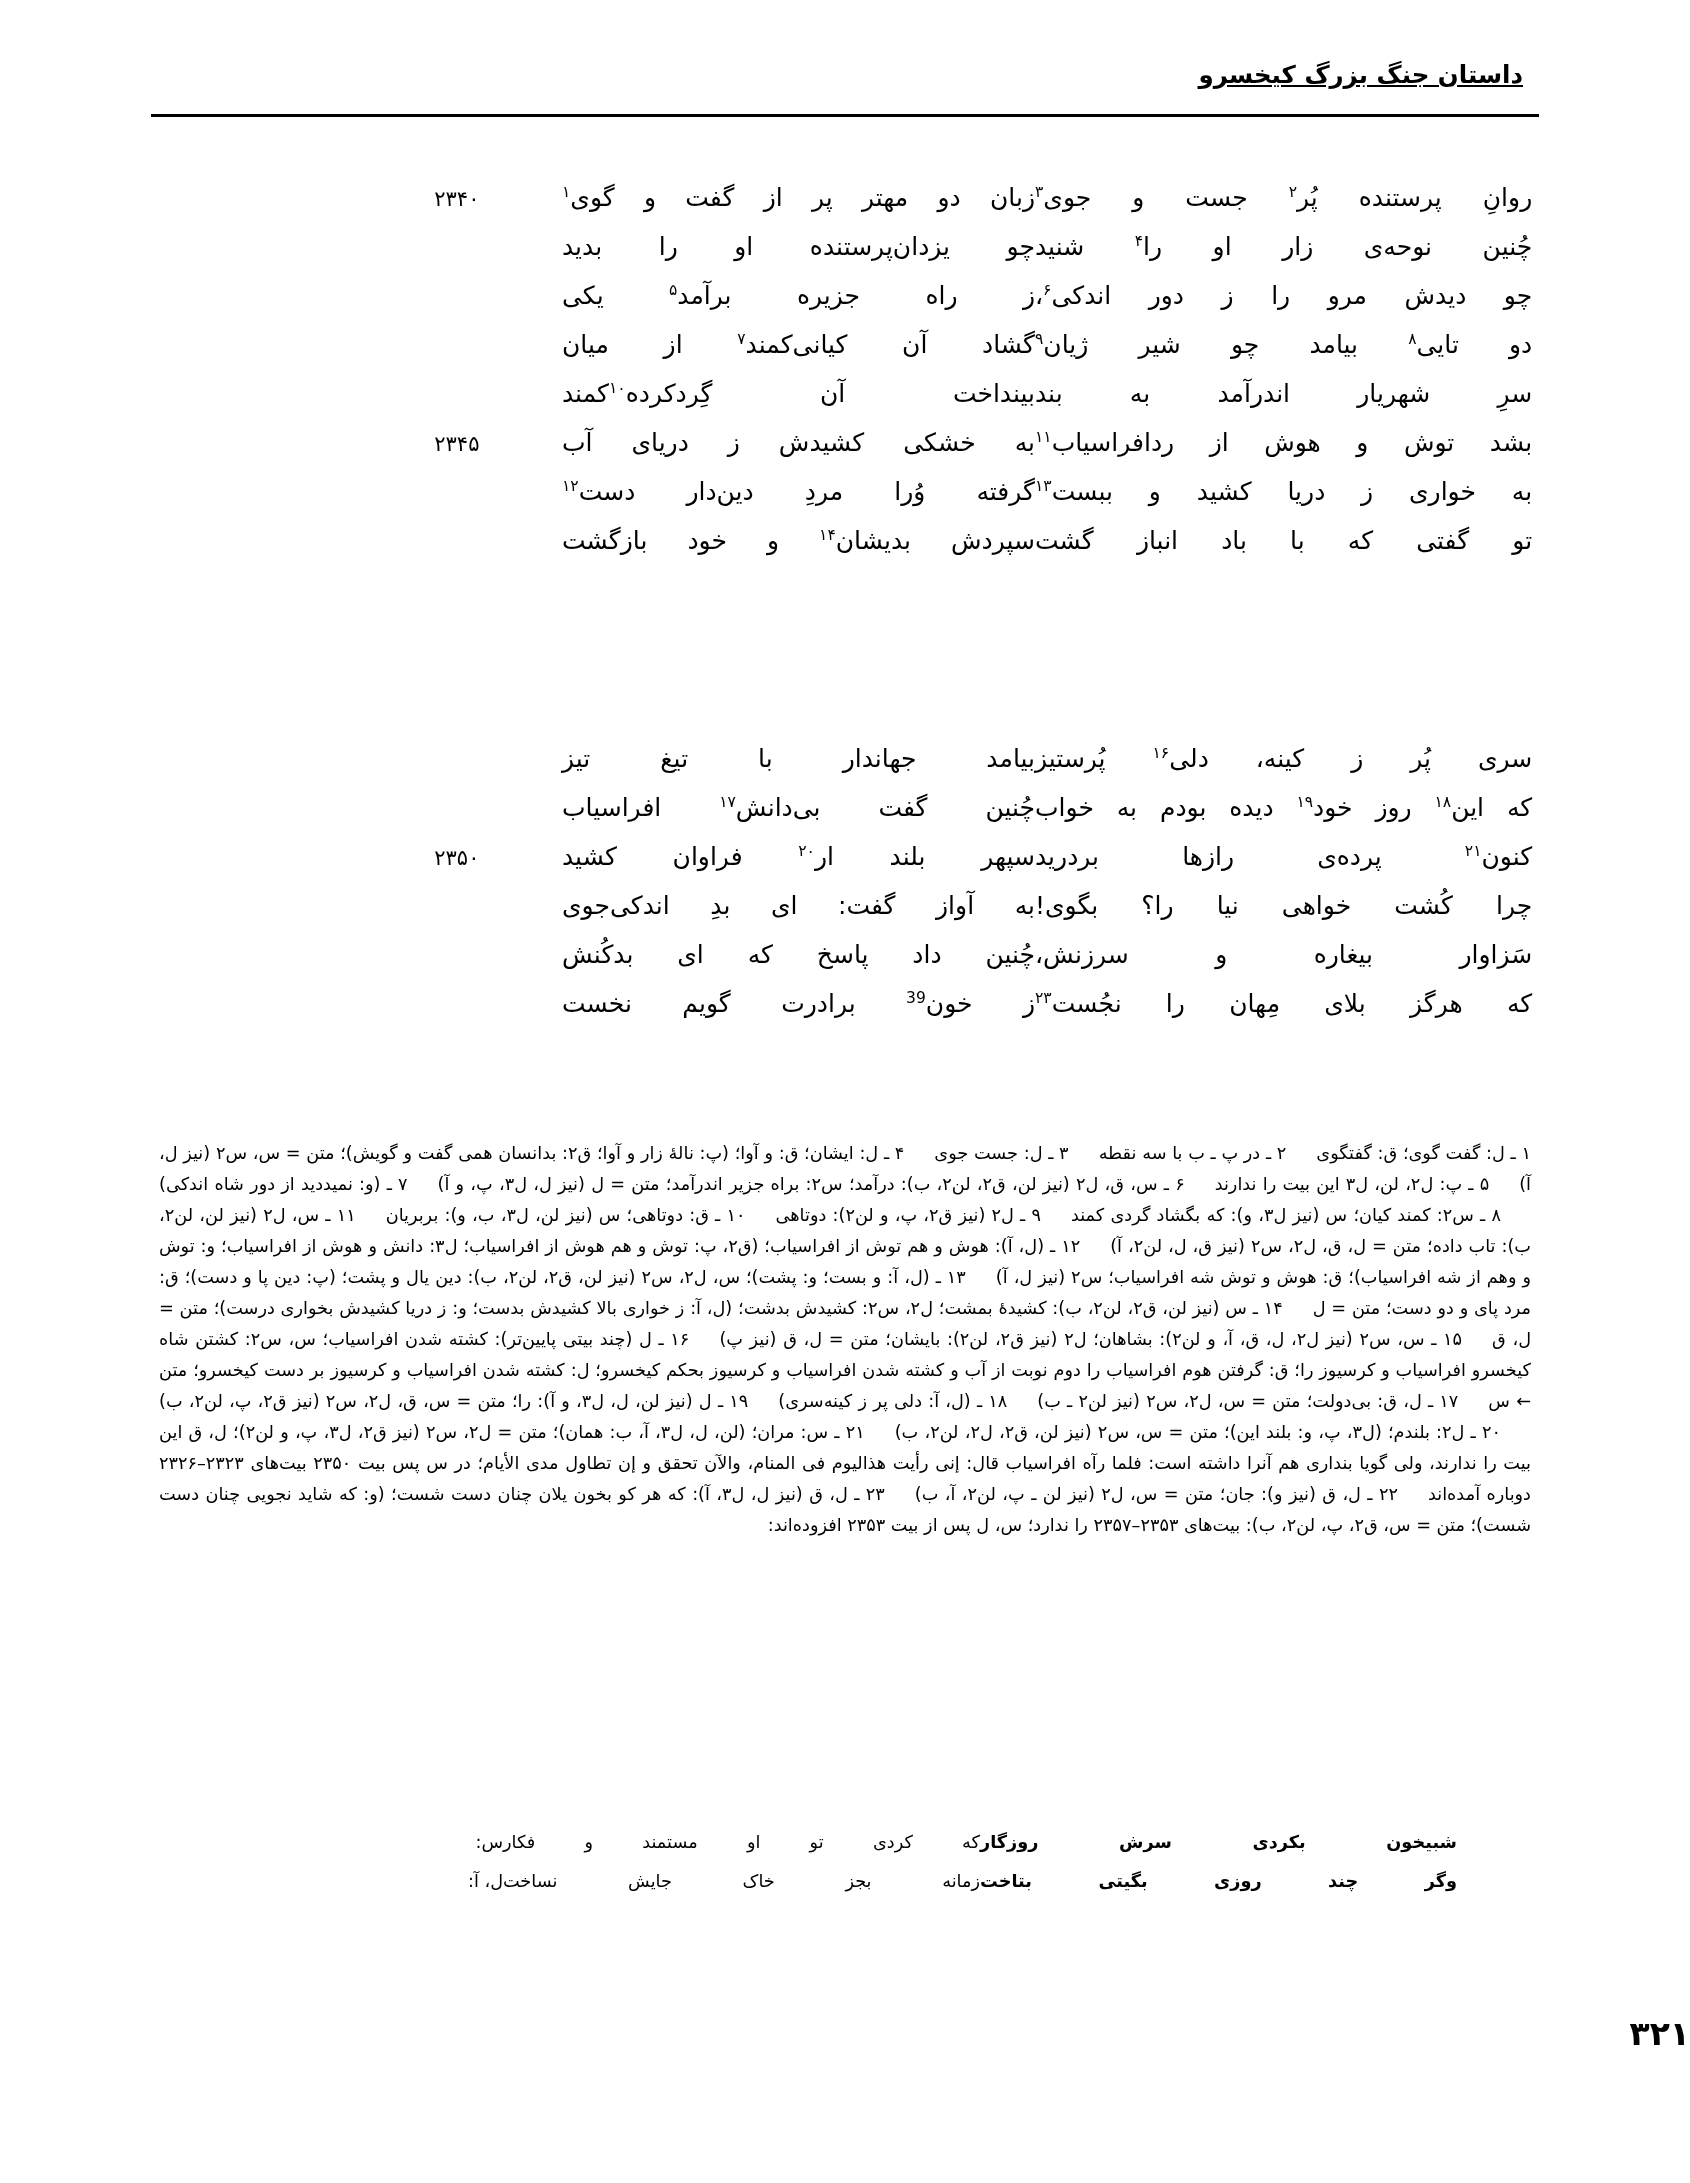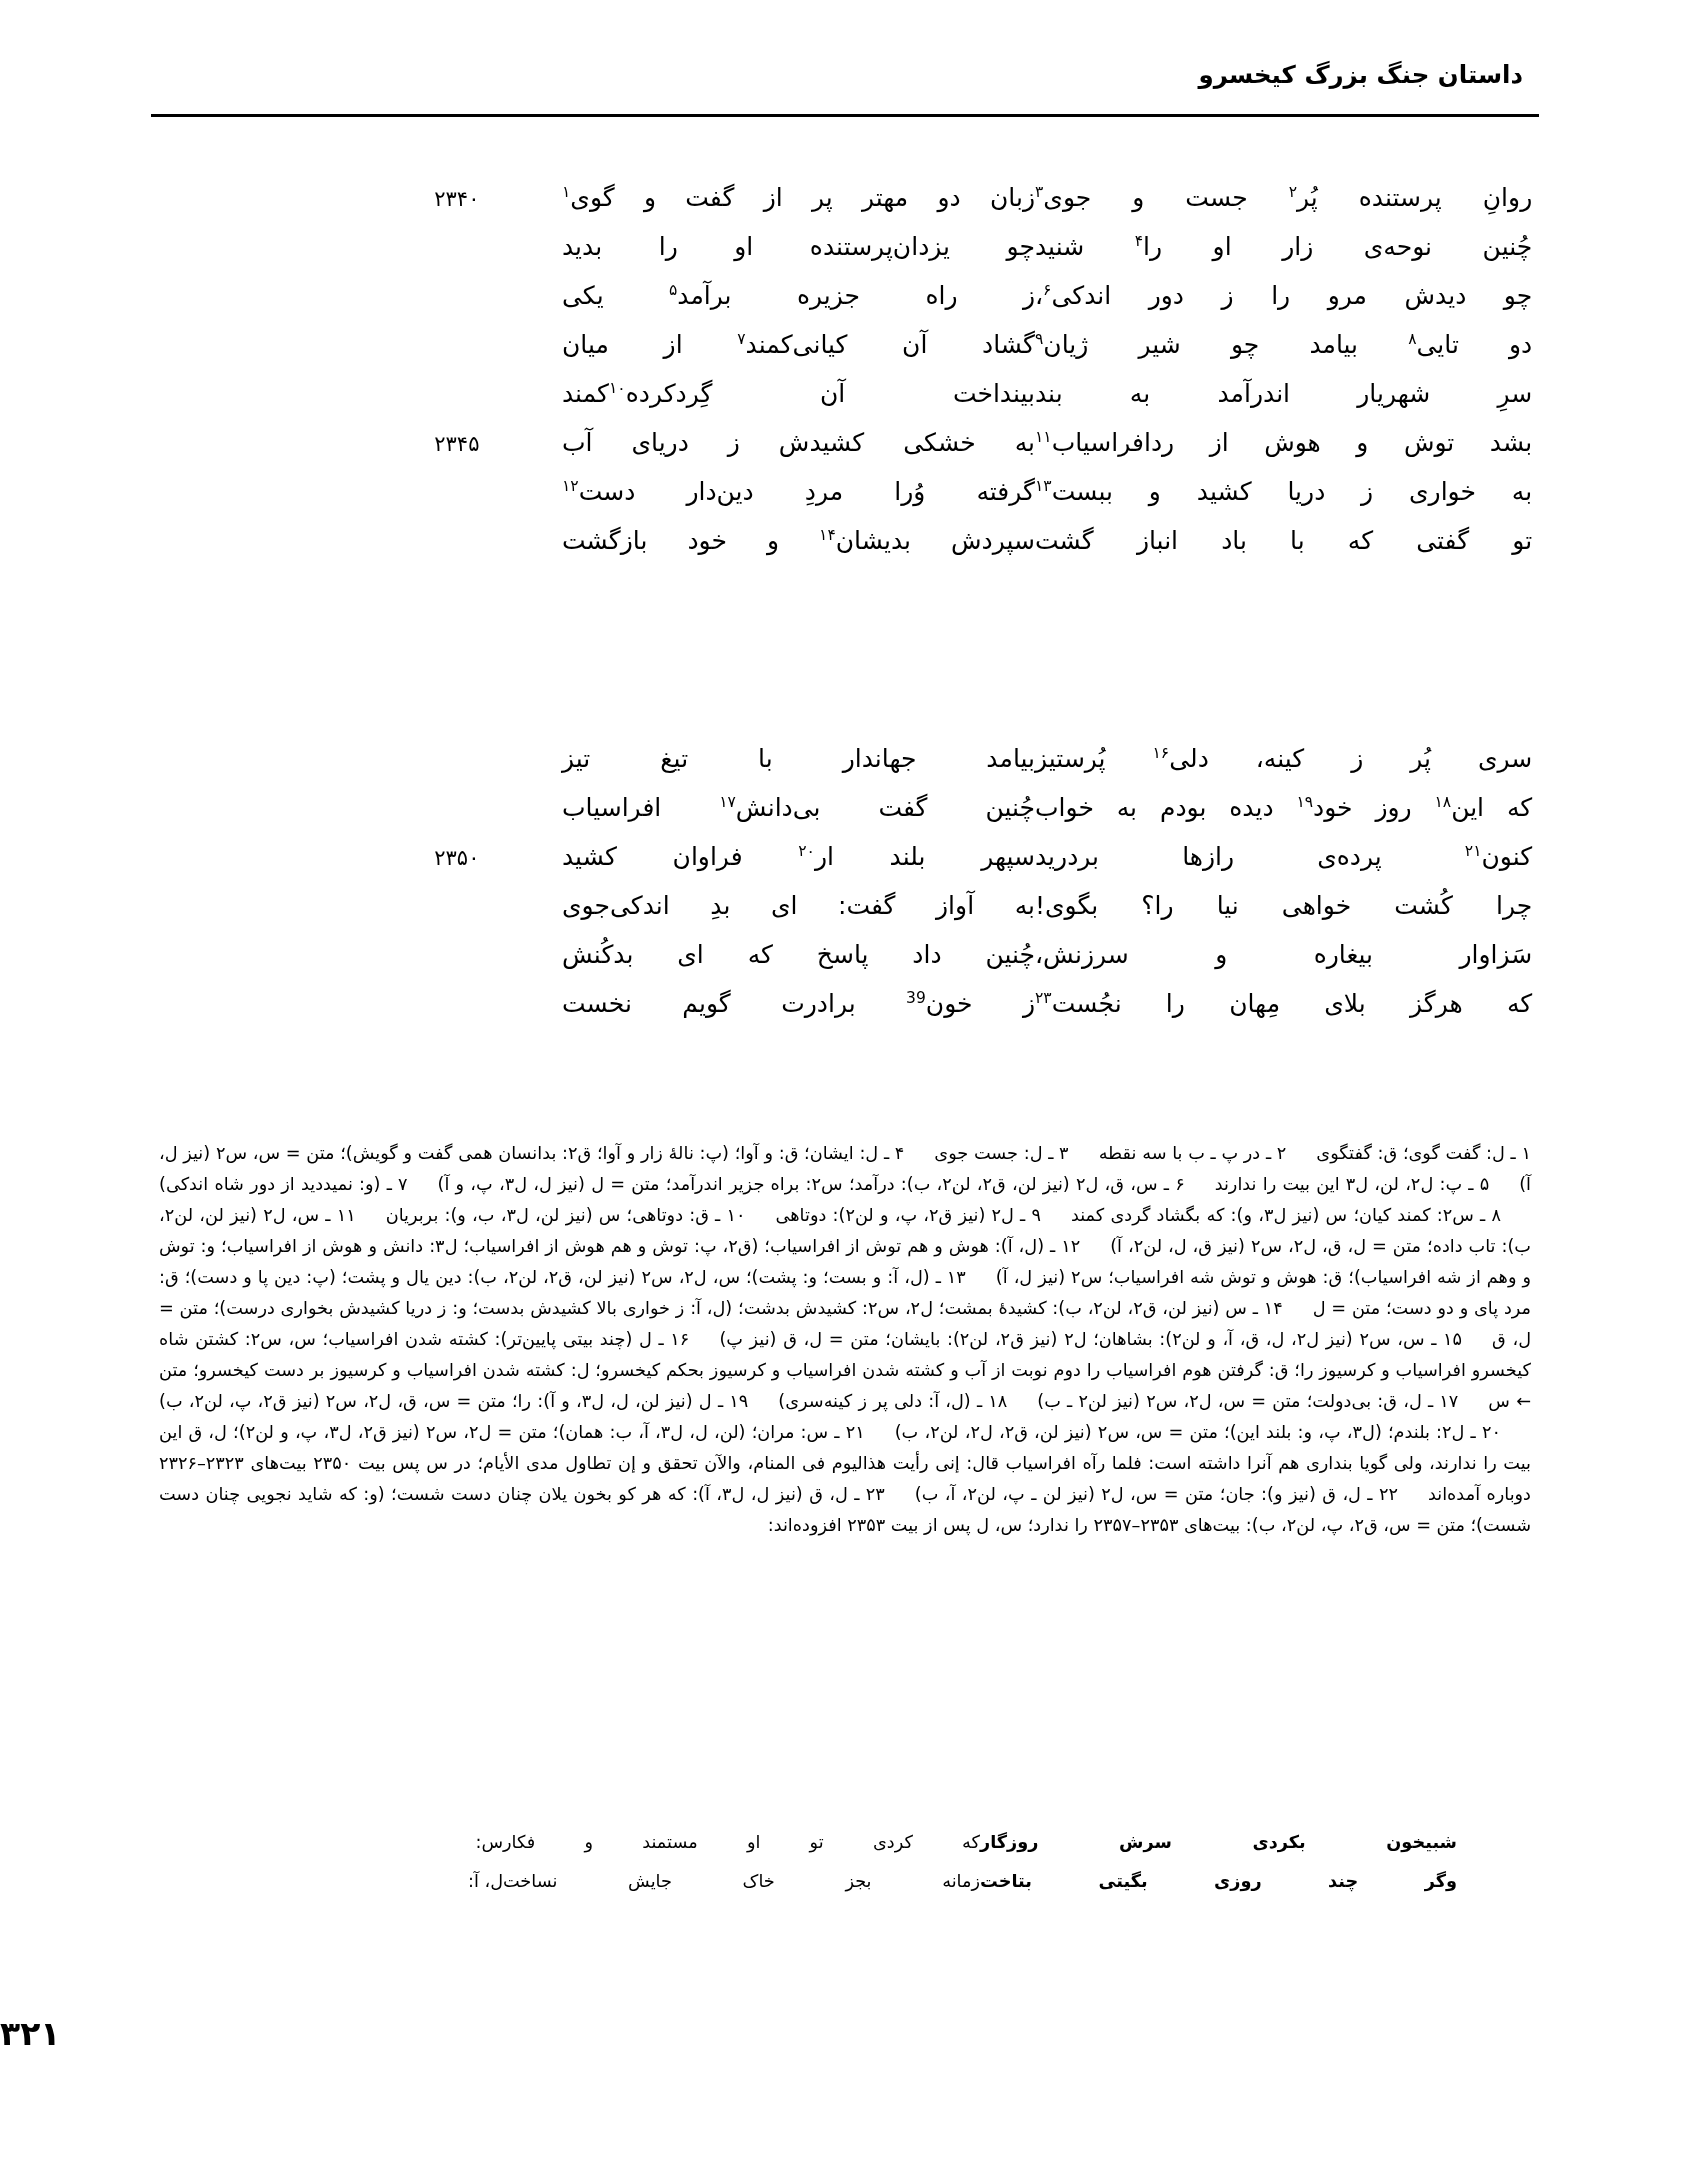--- a/index.html
+++ b/index.html
@@ -22,20 +22,21 @@
   }
 
   
   .running-head {
     position: absolute;
     top: 60px;
     right: 167px;
     font-size: 24.5px;
     font-weight: bold;
     letter-spacing: 0.3px;
+    text-decoration: underline;
   }
   .head-rule {
     position: absolute;
     top: 114px;
     right: 151px;
     left: 151px;
     height: 3.4px;
     background: #000;
   }
 
@@ -138,21 +139,21 @@
     letter-spacing: 1px;
   }
   .app-hemi.second { padding-right: 82px; font-weight: bold; }
 
   
   .folio {
     position: absolute;
     top: 2014px;
     right: 0;
     left: 0;
-    text-align: left;
+    text-align: right;
     font-size: 33px;
     font-weight: bold;
     letter-spacing: 2px;
   }
 </style>
 </head>
 <body>
 
 <div class="page">
 

